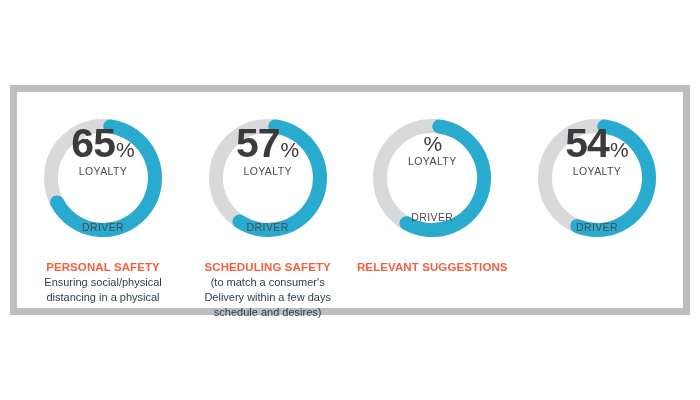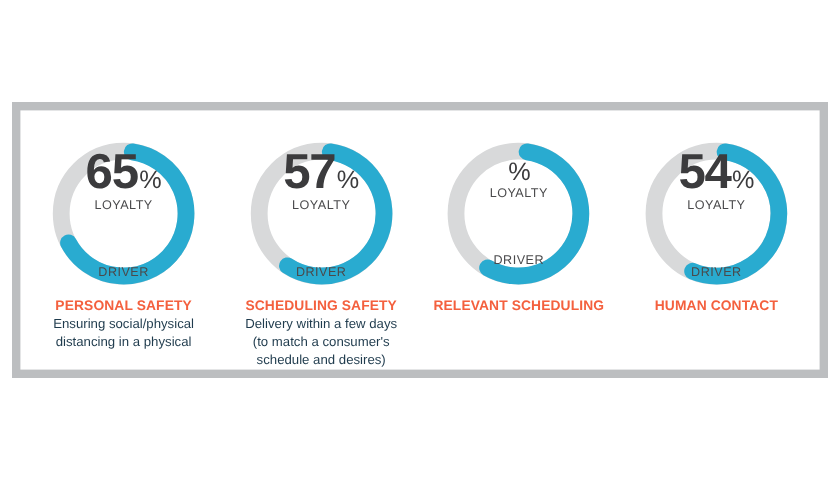--- a/index.html
+++ b/index.html
@@ -109,21 +109,21 @@
     color: #4a4a4c;
     letter-spacing: 0.4px;
     line-height: 1.15;
     text-align: center;
     margin-top: 43px;
   }
   .driver-line-1 { margin-top: 1px; }
 
   
   .labels {
-    margin-top: 8px;
+    margin-top: 20px;
     width: 172px;
     text-align: center;
   }
   .heading {
     font-family: "Liberation Sans", sans-serif;
     font-size: 11.5px;
     font-weight: bold;
     color: #f4603e;
     letter-spacing: 0.1px;
     line-height: 1.25;
@@ -179,58 +179,57 @@
                 <span class="pct-num">57</span>
                 <span class="pct-sign">%</span>
               </div>
               <div class="driver-line-1">LOYALTY</div>
               <div class="driver-line-2">DRIVER</div>
             </div>
           </div>
           <div class="labels">
             <div class="heading">SCHEDULING SAFETY</div>
             <div class="desc">
+              <div>(to match a consumer's</div>
               <div>Delivery within a few days</div>
-              <div>(to match a consumer's</div>
               <div>schedule and desires)</div>
             </div>
           </div>
         </div>
         <div class="card">
           <div class="gauge">
             <svg viewBox="0 0 124 124">
               <circle cx="62" cy="62" r="52" fill="none" stroke="#d8d9da" stroke-width="14"></circle>
               <path d="M 69.24 10.51 A 52 52 0 1 1 36.32 107.21" fill="none" stroke="#29abd0" stroke-width="14" stroke-linecap="round"></path>
             </svg>
             <div class="gauge-center">
               <div class="pct-row">
                 <span class="pct-sign">%</span>
               </div>
               <div class="driver-line-1">LOYALTY</div>
               <div class="driver-line-2">DRIVER</div>
             </div>
           </div>
           <div class="labels">
-            <div class="heading">RELEVANT SCHEDULING</div>
+            <div class="heading">RELEVANT SUGGESTIONS</div>
           </div>
         </div>
         <div class="card">
           <div class="gauge">
             <svg viewBox="0 0 124 124">
               <circle cx="62" cy="62" r="52" fill="none" stroke="#d8d9da" stroke-width="14"></circle>
               <path d="M 69.24 10.51 A 52 52 0 1 1 42.18 110.08" fill="none" stroke="#29abd0" stroke-width="14" stroke-linecap="round"></path>
             </svg>
             <div class="gauge-center">
               <div class="pct-row">
                 <span class="pct-num">54</span>
                 <span class="pct-sign">%</span>
               </div>
               <div class="driver-line-1">LOYALTY</div>
               <div class="driver-line-2">DRIVER</div>
             </div>
           </div>
           <div class="labels">
-            <div class="heading">HUMAN CONTACT</div>
           </div>
         </div>
       </div>
   </div>
 </div>
 
 </body></html>

